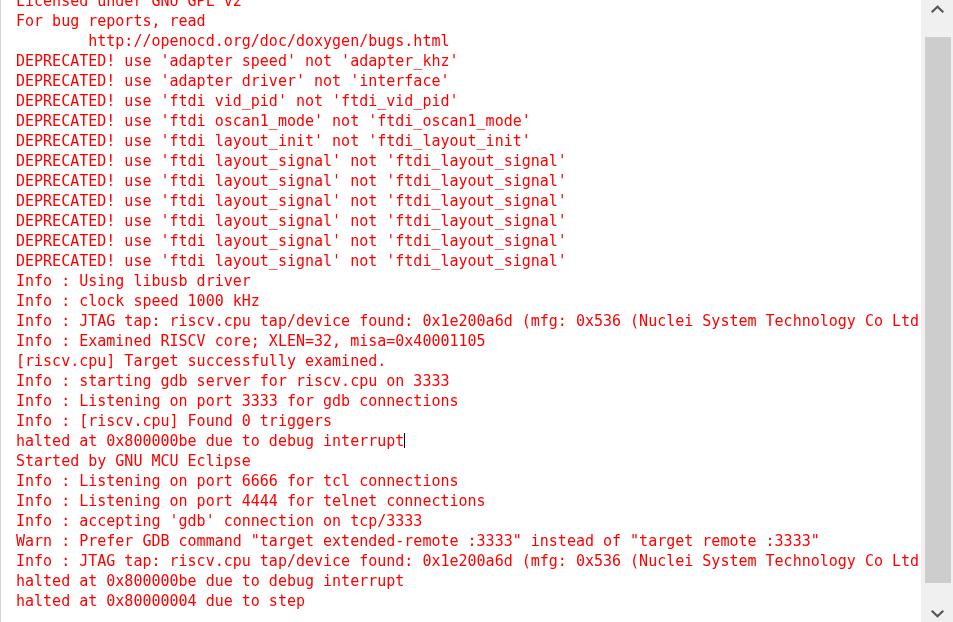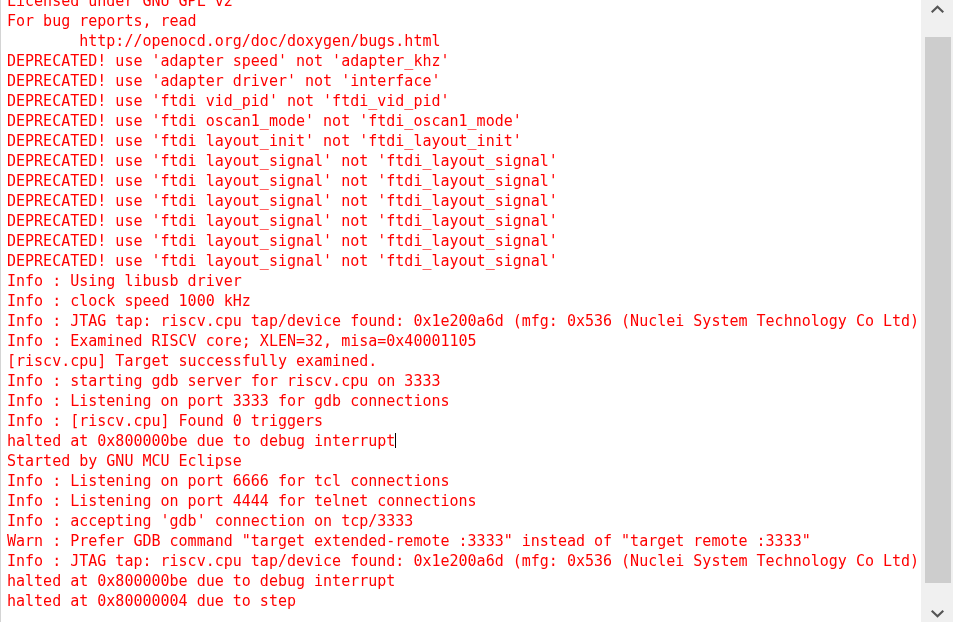--- a/index.html
+++ b/index.html
@@ -29,21 +29,21 @@
     position: absolute;
     left: 0;
     top: 0;
     width: 1px;
     height: 622px;
     background: #d4d4d4;
   }
 
   .console-output {
     position: absolute;
-    left: 3px;
+    left: 12px;
     top: 0;
     width: 920px;
     height: 622px;
     overflow: hidden;
     box-sizing: border-box;
     padding-left: 4px;
   }
 
   
   .log-stream {

